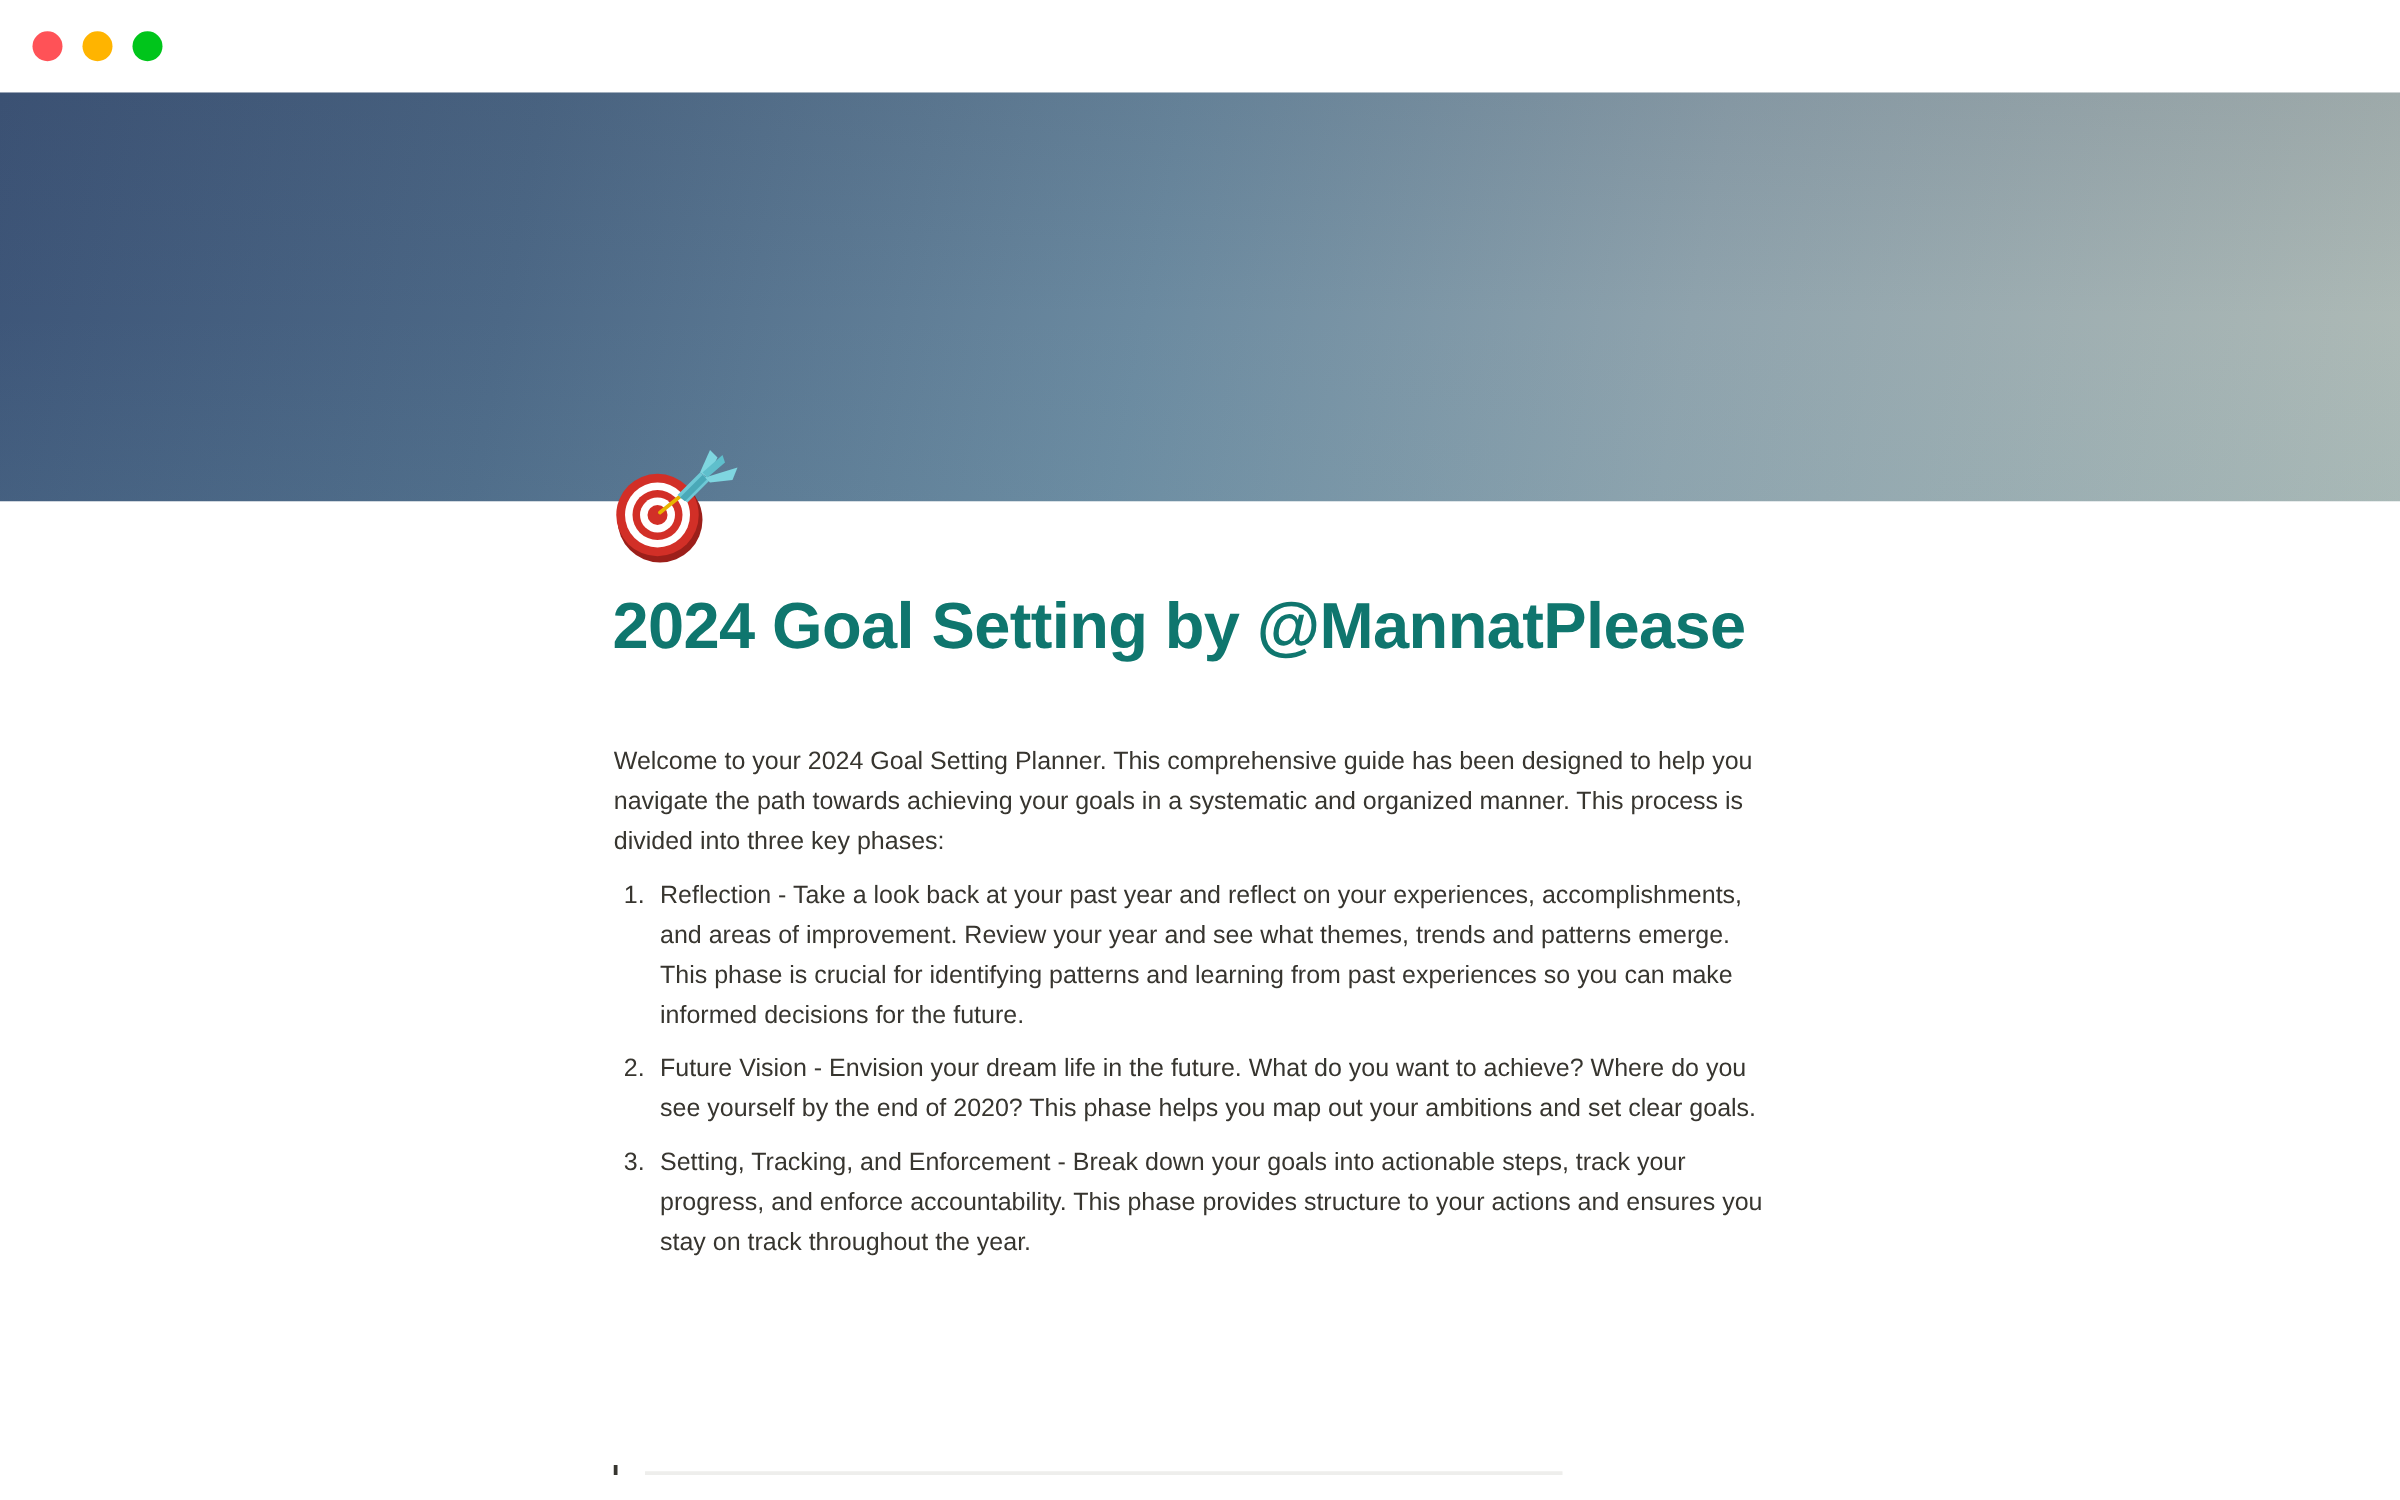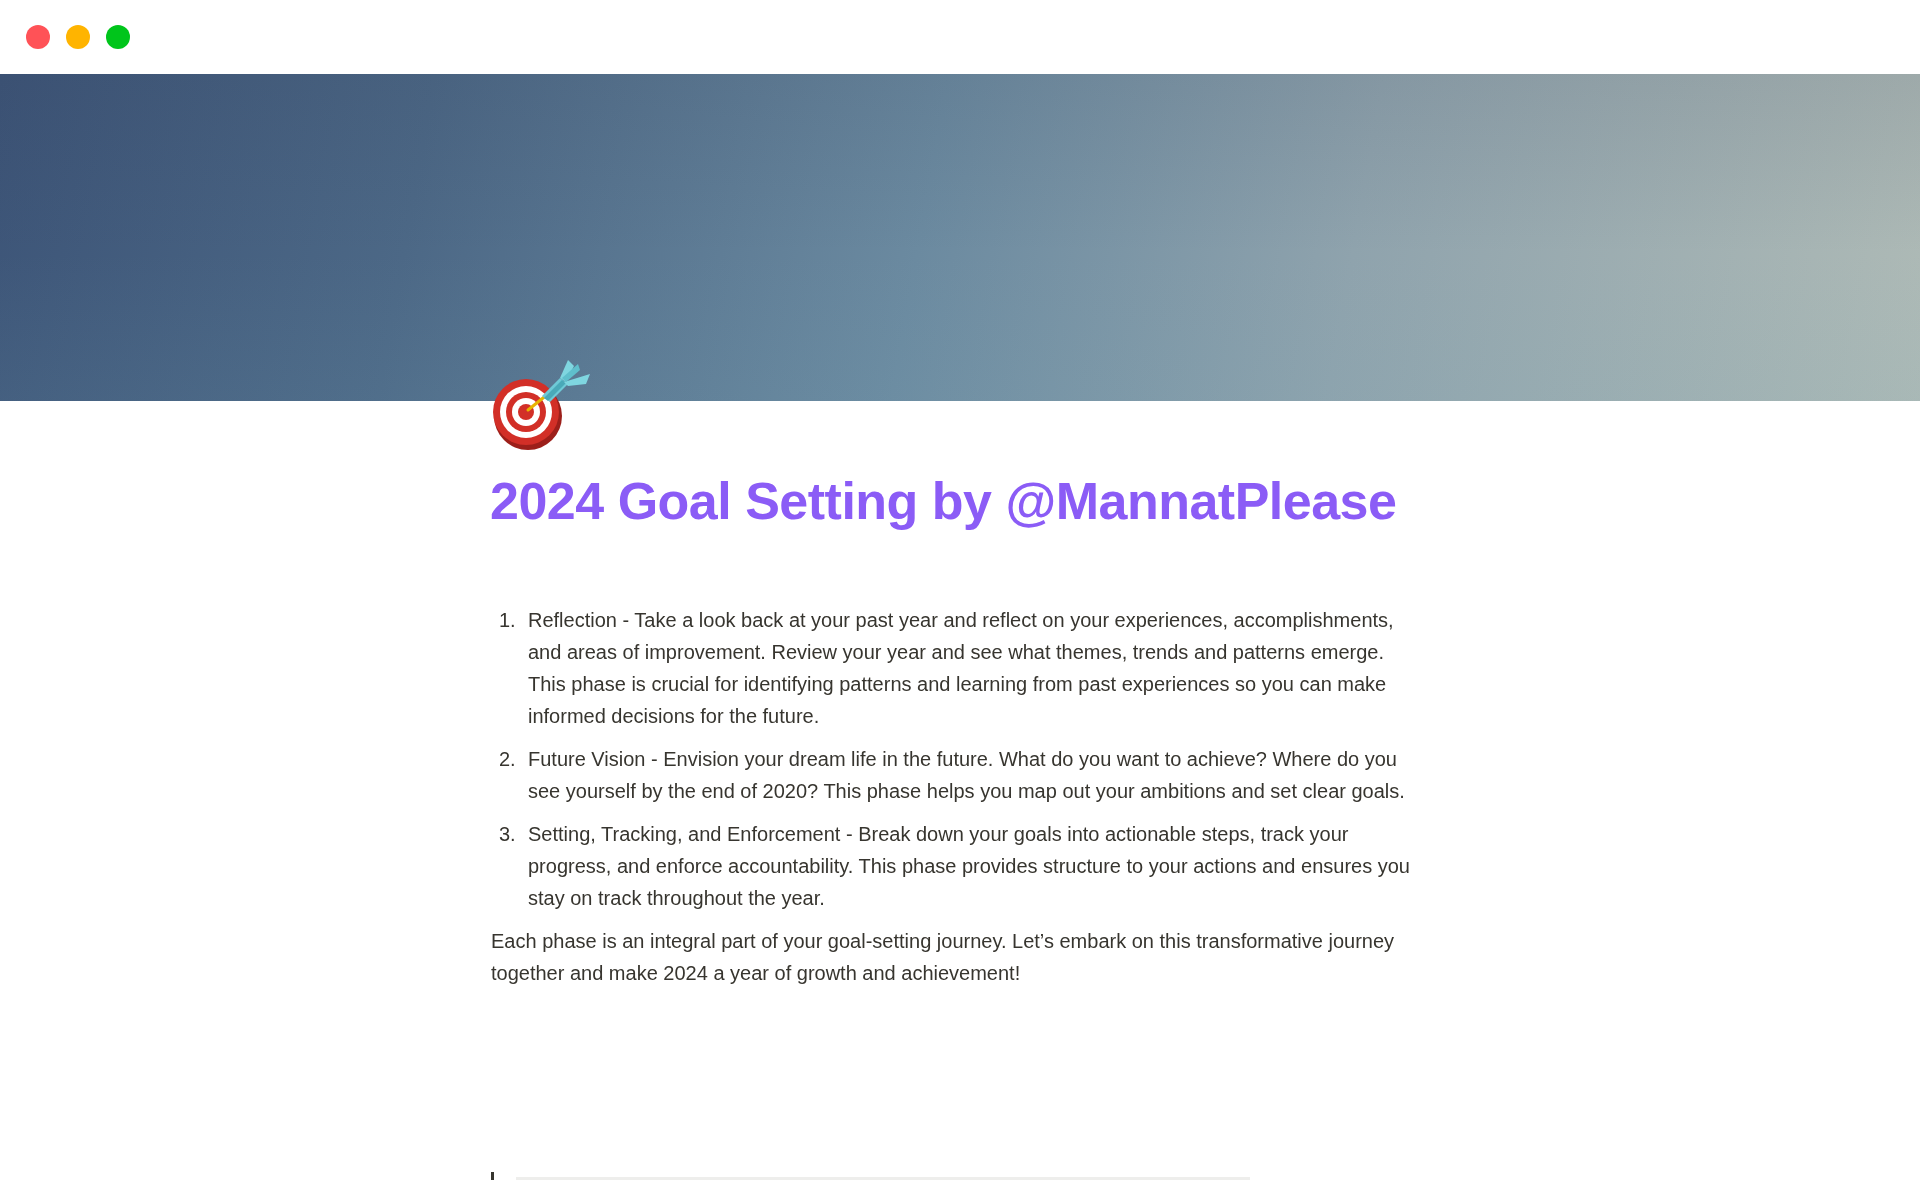--- a/index.html
+++ b/index.html
@@ -50,21 +50,21 @@
     }
 
     .page-title {
       position: absolute;
       left: 490px; top: 468px;
       margin: 0;
       font-size: 52px;
       font-weight: 700;
       line-height: 66px;
       letter-spacing: -0.5px;
-      color: #8b5cf6;
+      color: #0f766e;
       white-space: nowrap;
     }
 
     .content {
       position: absolute;
       left: 491px; top: 593px;
       width: 930px;
       font-size: 20px;
       line-height: 32px;
       color: #37352f;
@@ -132,33 +132,33 @@
 
     <path d="M70 22 L78 4 L84 10 L76 26 Z" fill="#7fd6e0"></path>
     <path d="M74 26 L100 18 L96 28 L78 30 Z" fill="#7fd6e0"></path>
     <path d="M72 22 L88 8 L90 14 L76 26 Z" fill="#5fbfcc"></path>
   </svg>
 </div>
 
 <h1 class="page-title">2024 Goal Setting by @MannatPlease</h1>
 
 <div class="content">
+  <p>Welcome to your 2024 Goal Setting Planner. This comprehensive guide has been designed to help you navigate the path towards achieving your goals in a systematic and organized manner. This process is divided into three key phases:</p>
 
   <ol class="phase-list">
     <li class="phase-item">
       <span class="phase-num">1.</span>
       <span class="phase-name">Reflection</span><span> - Take a look back at your past year and reflect on your experiences, accomplishments, and areas of improvement. Review your year and see what themes, trends and patterns emerge. This phase is crucial for identifying patterns and learning from past experiences so you can make informed decisions for the future.</span>
     </li>
     <li class="phase-item">
       <span class="phase-num">2.</span>
       <span class="phase-name">Future Vision</span><span> - Envision your dream life in the future. What do you want to achieve? Where do you see yourself by the end of 2020? This phase helps you map out your ambitions and set clear goals.</span>
     </li>
     <li class="phase-item">
       <span class="phase-num">3.</span>
       <span class="phase-name">Setting, Tracking, and Enforcement</span><span> - Break down your goals into actionable steps, track your progress, and enforce accountability. This phase provides structure to your actions and ensures you stay on track throughout the year.</span>
     </li>
   </ol>
 
-  <p>Each phase is an integral part of your goal-setting journey. Let’s embark on this transformative journey together and make 2024 a year of growth and achievement!</p>
 </div>
 
 <div class="bottom-caret"></div>
 <div class="bottom-divider"></div>
 
 </body></html>

